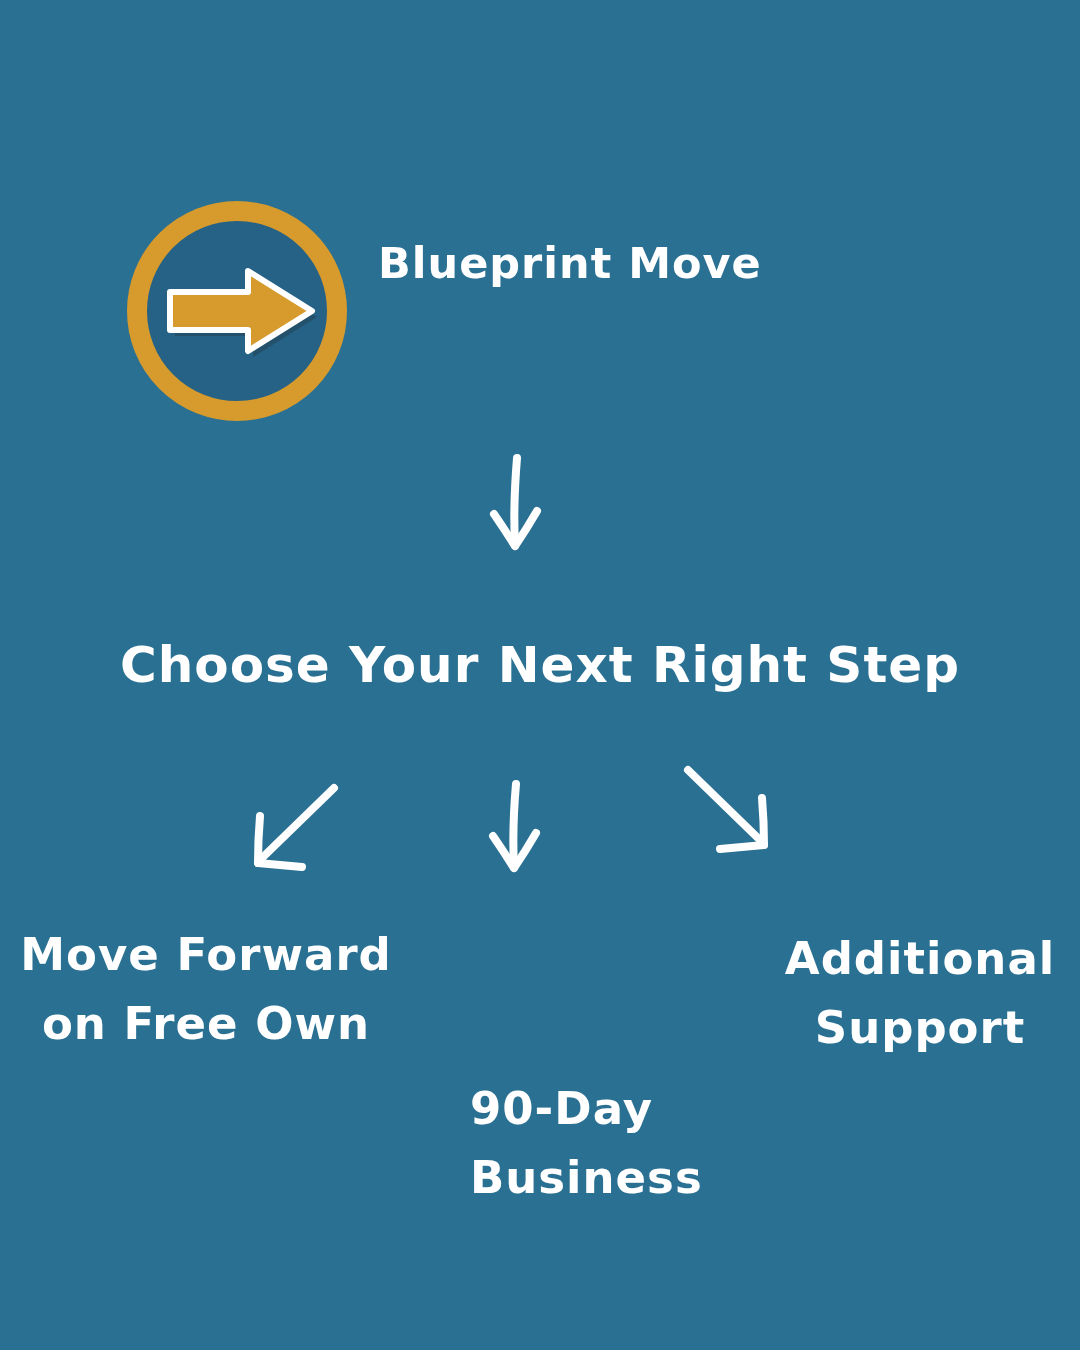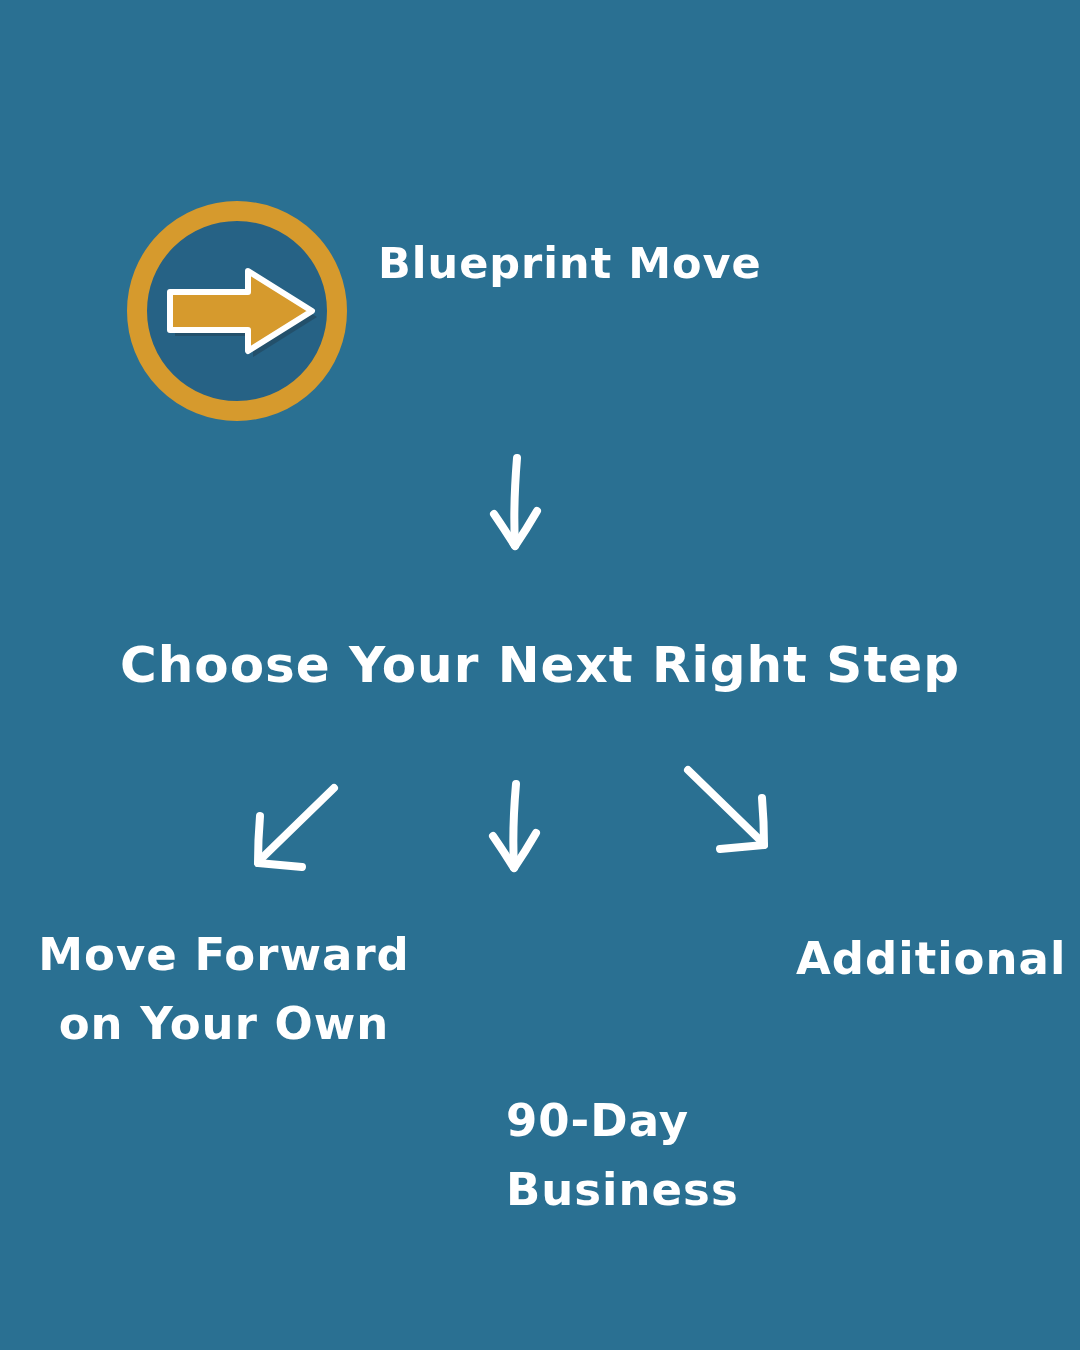--- a/index.html
+++ b/index.html
@@ -25,24 +25,24 @@
   .top-label{left:378px;top:233px;font-size:43px;font-weight:700;line-height:61px;letter-spacing:1px;}
 
   .arrow-down-1{left:484px;top:452px;width:64px;height:122px;}
 
   .heading{left:0;top:636px;width:1080px;text-align:center;font-size:50px;font-weight:700;letter-spacing:1px;}
 
   .arrow-left{left:244px;top:778px;width:102px;height:102px;}
   .arrow-down-2{left:483px;top:778px;width:64px;height:118px;}
   .arrow-right{left:676px;top:760px;width:102px;height:102px;}
 
-  .option{font-size:45px;font-weight:700;line-height:69px;letter-spacing:1px;padding-left:36px;}
+  .option{font-size:45px;font-weight:700;line-height:69px;letter-spacing:1px;}
   .option-left{left:0;top:920px;width:412px;text-align:center;}
-  .option-right{left:760px;top:924px;width:320px;text-align:left;}
-  .option-center{left:470px;top:1074px;width:430px;text-align:left;margin-top:12px;}
+  .option-right{left:760px;top:924px;width:320px;text-align:center;}
+  .option-center{left:470px;top:1074px;width:430px;text-align:left;}
 
   .brush{stroke:var(--text);stroke-width:8;stroke-linecap:round;fill:none;}
 </style>
 </head>
 <body>
 
 <div class="abs badge">
   <svg viewBox="0 0 222 222">
     <circle cx="111" cy="111" r="100" style="fill:var(--badge_inner);stroke:var(--gold);" stroke-width="20"></circle>
     <polygon points="44,92 122,92 122,71 186,111 122,151 122,130 44,130" fill="rgba(30,40,50,0.30)" transform="translate(5,6)"></polygon>
@@ -83,23 +83,24 @@
 <div class="abs arrow-right">
   <svg viewBox="0 0 102 102">
     <path class="brush" d="M12,10 Q46,43 84,80"></path>
     <path class="brush" d="M86,38 Q88,62 88,85"></path>
     <path class="brush" d="M44,89 Q66,87 88,85"></path>
   </svg>
 </div>
 
 <div class="abs option option-left">
   <div>Move Forward</div>
-  <div>on Your Own</div>
+  <div>on Free Own</div>
 </div>
 
 <div class="abs option option-right">
   <div>Additional</div>
+  <div>Support</div>
 </div>
 
 <div class="abs option option-center">
   <div>90-Day</div>
   <div>Business</div>
 </div>
 
 </body></html>

